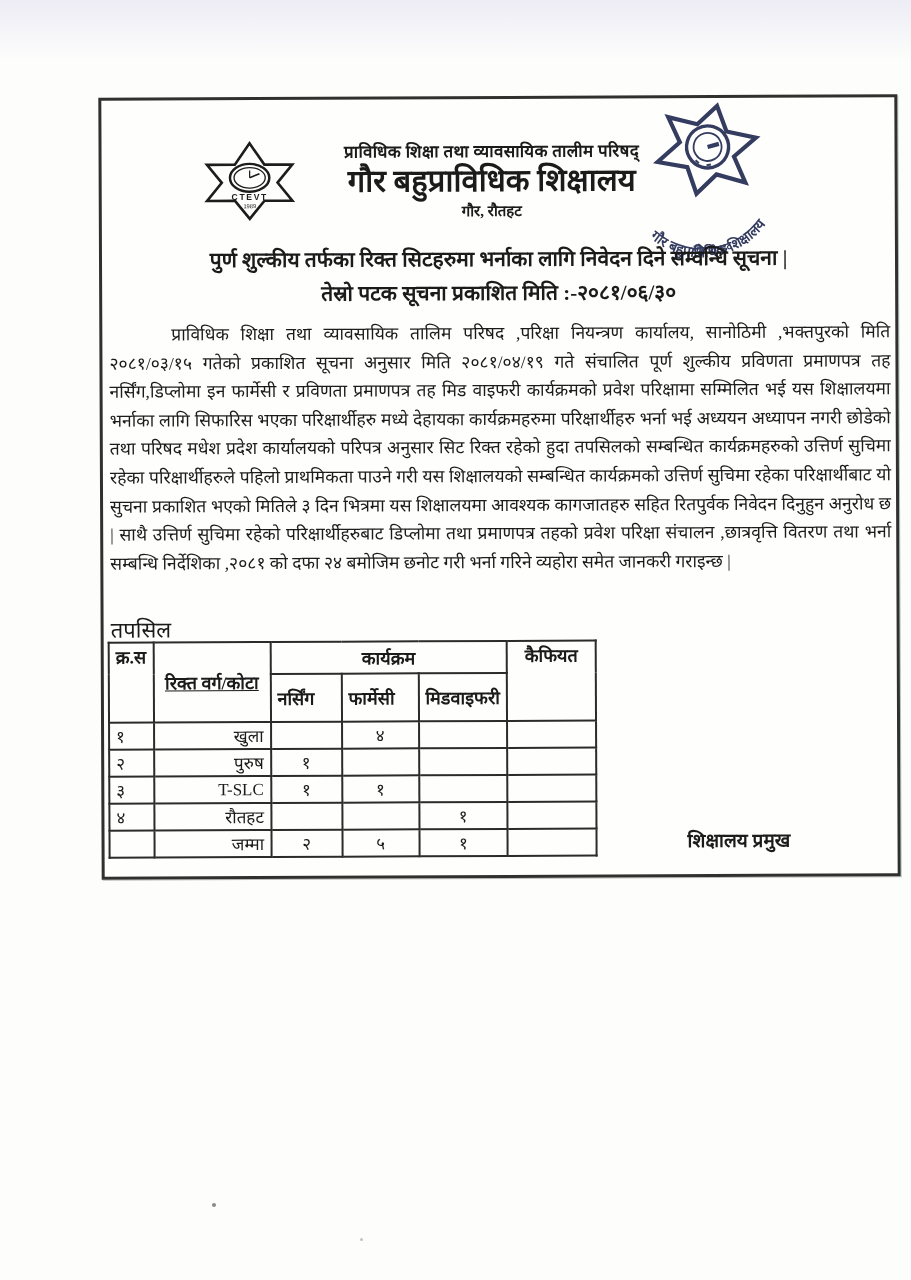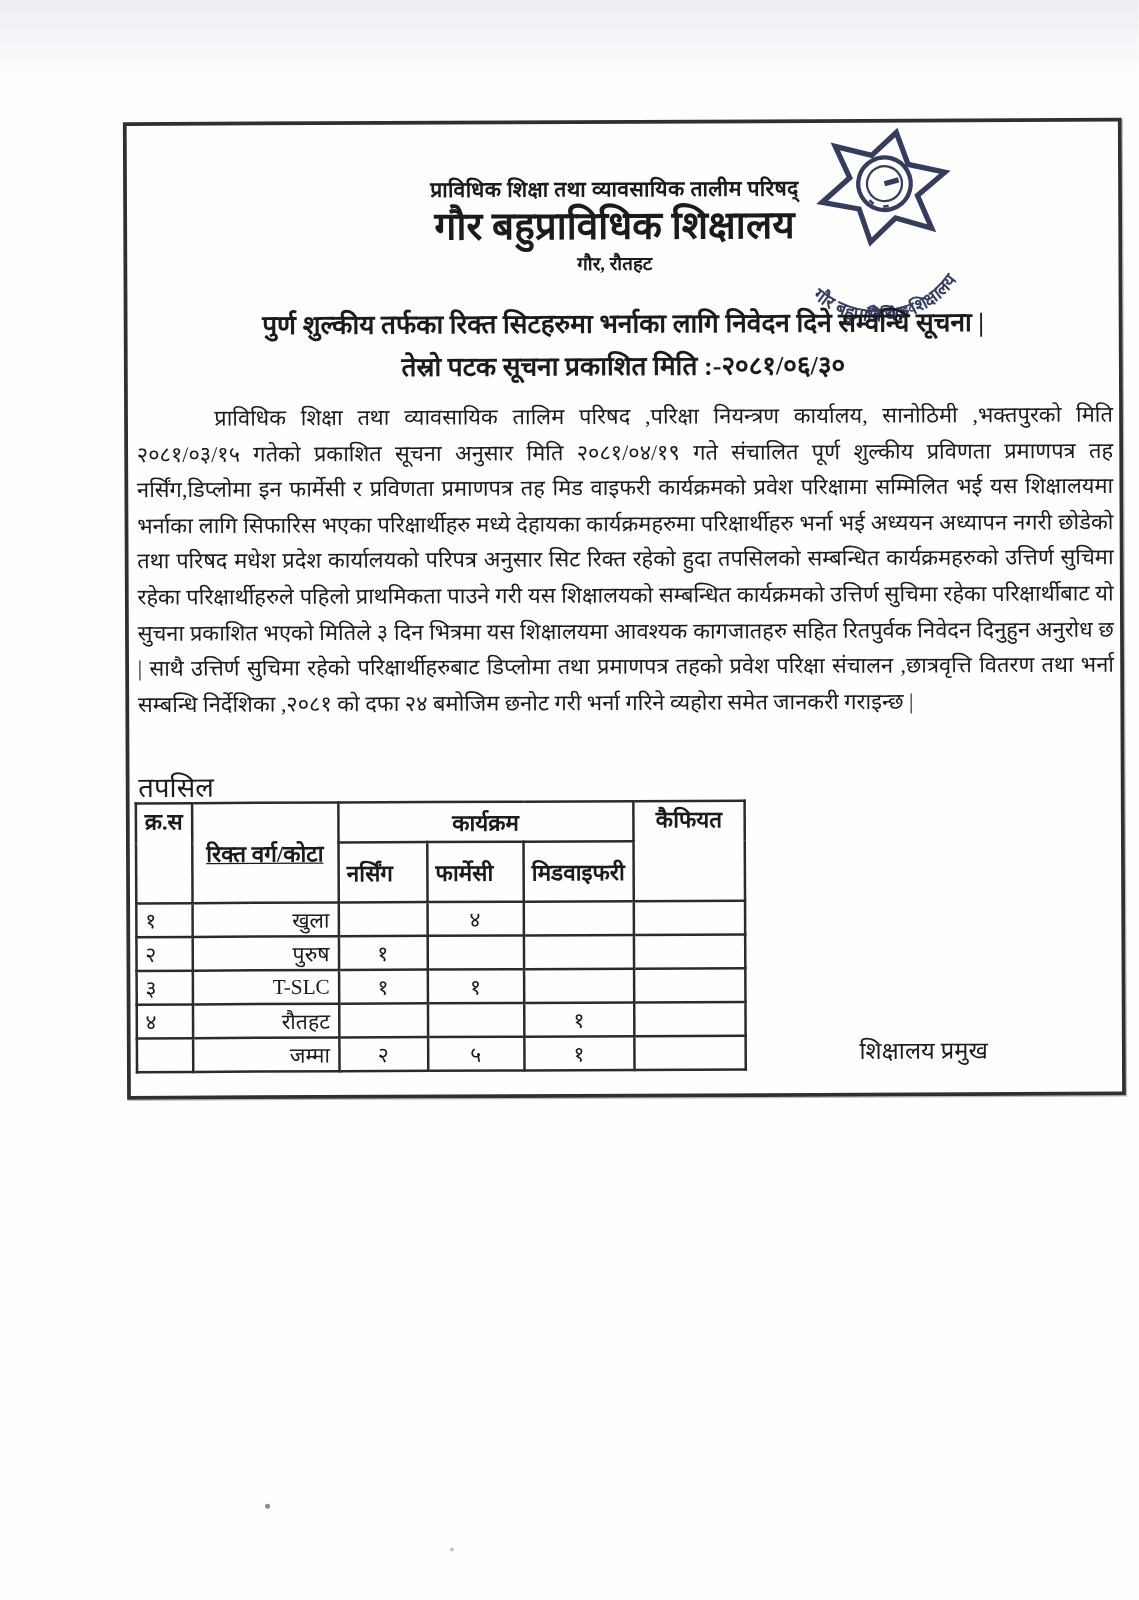--- a/index.html
+++ b/index.html
@@ -56,35 +56,48 @@
   th.c-sn      { width: 36px;  vertical-align: top; text-align: left; }
   th.c-cat     { width: 117px; vertical-align: middle; text-align: center; text-decoration: underline; }
   th.c-prog    { text-align: center; height: 32px; }
   th.c-rem     { width: 89px;  vertical-align: top; text-align: center; }
   th.c-nur     { width: 71px;  text-align: left; height: 48px; }
   th.c-pha     { width: 77px;  text-align: left; }
   th.c-mid     { width: 76px;  text-align: left; font-family: Liberation Serif, serif; }
   td.d-sn  { text-align: left; padding-left: 10px; height: 24px; }
   td.d-cat { text-align: right; padding-left: 8px; }
   td.d-num { text-align: center; }
-  .signature { position: absolute; top: 729px; left: 583px; font-size: 19px; font-weight: 400; }
+  .signature { position: absolute; top: 729px; left: 583px; font-size: 19px; font-weight: 700; }
   .speck { position: absolute; background: #8a8a8a; border-radius: 50%; }
   .s1 { left: 212px; top: 1203px; width: 4px; height: 4px; }
   .s2 { left: 360px; top: 1238px; width: 3px; height: 3px; opacity:.5; }
   svg text { font-family: "Liberation Sans", "DejaVu Sans", sans-serif; }
 </style>
 </head>
 <body>
 
 <div class="scan-tint"></div>
 <div class="speck s1"></div>
 <div class="speck s2"></div>
 
 <div class="doc-frame">
 
+  <div class="logo">
+    <svg viewBox="0 0 120 100" width="100" height="82">
+      <g fill="none" stroke="#1d1d1c" stroke-width="3.2" stroke-linejoin="miter">
+        <polygon points="60,4 78,30 112,30 94,52 112,74 78,74 60,96 42,74 8,74 26,52 8,30 42,30"></polygon>
+      </g>
+      <ellipse cx="60" cy="46" rx="24" ry="17" fill="none" stroke="#1d1d1c" stroke-width="3"></ellipse>
+      <ellipse cx="60" cy="46" rx="19" ry="12.5" fill="none" stroke="#1d1d1c" stroke-width="1.6"></ellipse>
+      <line x1="60" y1="46" x2="72" y2="41" stroke="#1d1d1c" stroke-width="2"></line>
+      <line x1="60" y1="46" x2="60" y2="37" stroke="#1d1d1c" stroke-width="1.5"></line>
+      <text x="60" y="73" font-size="10.5" font-weight="bold" text-anchor="middle" fill="#1d1d1c" letter-spacing="2">CTEVT</text>
+      <text x="60" y="83" font-size="7" text-anchor="middle" fill="#1d1d1c">1989</text>
+    </svg>
+  </div>
 
   <div class="header-text">
     <div class="org-line">प्राविधिक शिक्षा तथा व्यावसायिक तालीम परिषद्</div>
     <div class="school-name">गौर बहुप्राविधिक शिक्षालय</div>
     <div class="school-loc">गौर, रौतहट</div>
   </div>
 
   <div class="stamp">
     <svg viewBox="0 0 175 175" width="175" height="175">
       <g transform="rotate(16 80 70)" fill="none" stroke="#232c52" stroke-width="4.2">

